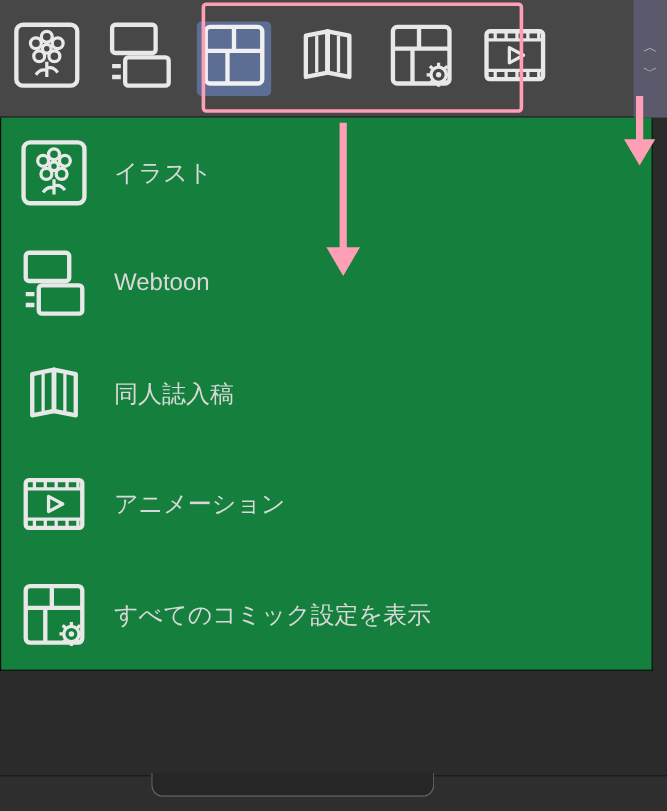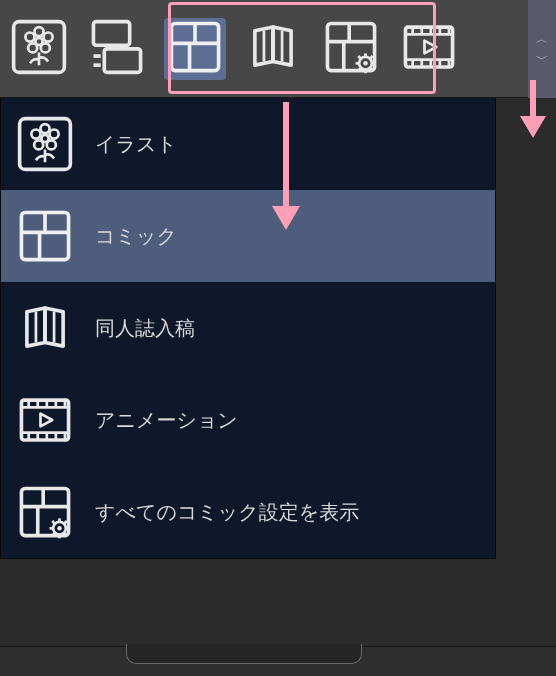--- a/index.html
+++ b/index.html
@@ -56,25 +56,25 @@
       display: flex;
       flex-direction: column;
       align-items: center;
       justify-content: center;
       gap: 8px;
     }
     .nav-col .chev { color: #bbb; font-size: 12px; line-height: 1; }
     
     
     .menu {
-      background: #0f172a;
+      background: #15803d;
       border-left: 1px solid #0a0a0a;
       border-right: 1px solid #0a0a0a;
       border-bottom: 1px solid #0a0a0a;
-      width: 496px;
+      width: 544px;
     }
     .menu-item {
       display: flex;
       align-items: center;
       gap: 18px;
       padding: 14px 12px;
       height: 92px;
     }
     .menu-item.selected { background: #4f5d7d; }
     .menu-item .icon-slot {
@@ -244,27 +244,27 @@
 
 <div class="menu">
   <div class="menu-item">
     <span class="icon-slot" style="color:#e8e8e8">
         <svg width="58" height="58">
           <use href="#sym-illustration"></use>
         </svg>
       </span>
     <span class="label">イラスト</span>
   </div>
-  <div class="menu-item selected">
-    <span class="icon-slot" style="color:#f0f0f0">
-        <svg width="58" height="58">
-          <use href="#sym-comic"></use>
-        </svg>
-      </span>
-    <span class="label">コミック</span>
+  <div class="menu-item">
+    <span class="icon-slot" style="color:#e8e8e8">
+        <svg width="58" height="58">
+          <use href="#sym-webtoon"></use>
+        </svg>
+      </span>
+    <span class="label">Webtoon</span>
   </div>
   <div class="menu-item">
     <span class="icon-slot" style="color:#e8e8e8">
         <svg width="58" height="58">
           <use href="#sym-doujin"></use>
         </svg>
       </span>
     <span class="label">同人誌入稿</span>
   </div>
   <div class="menu-item">

